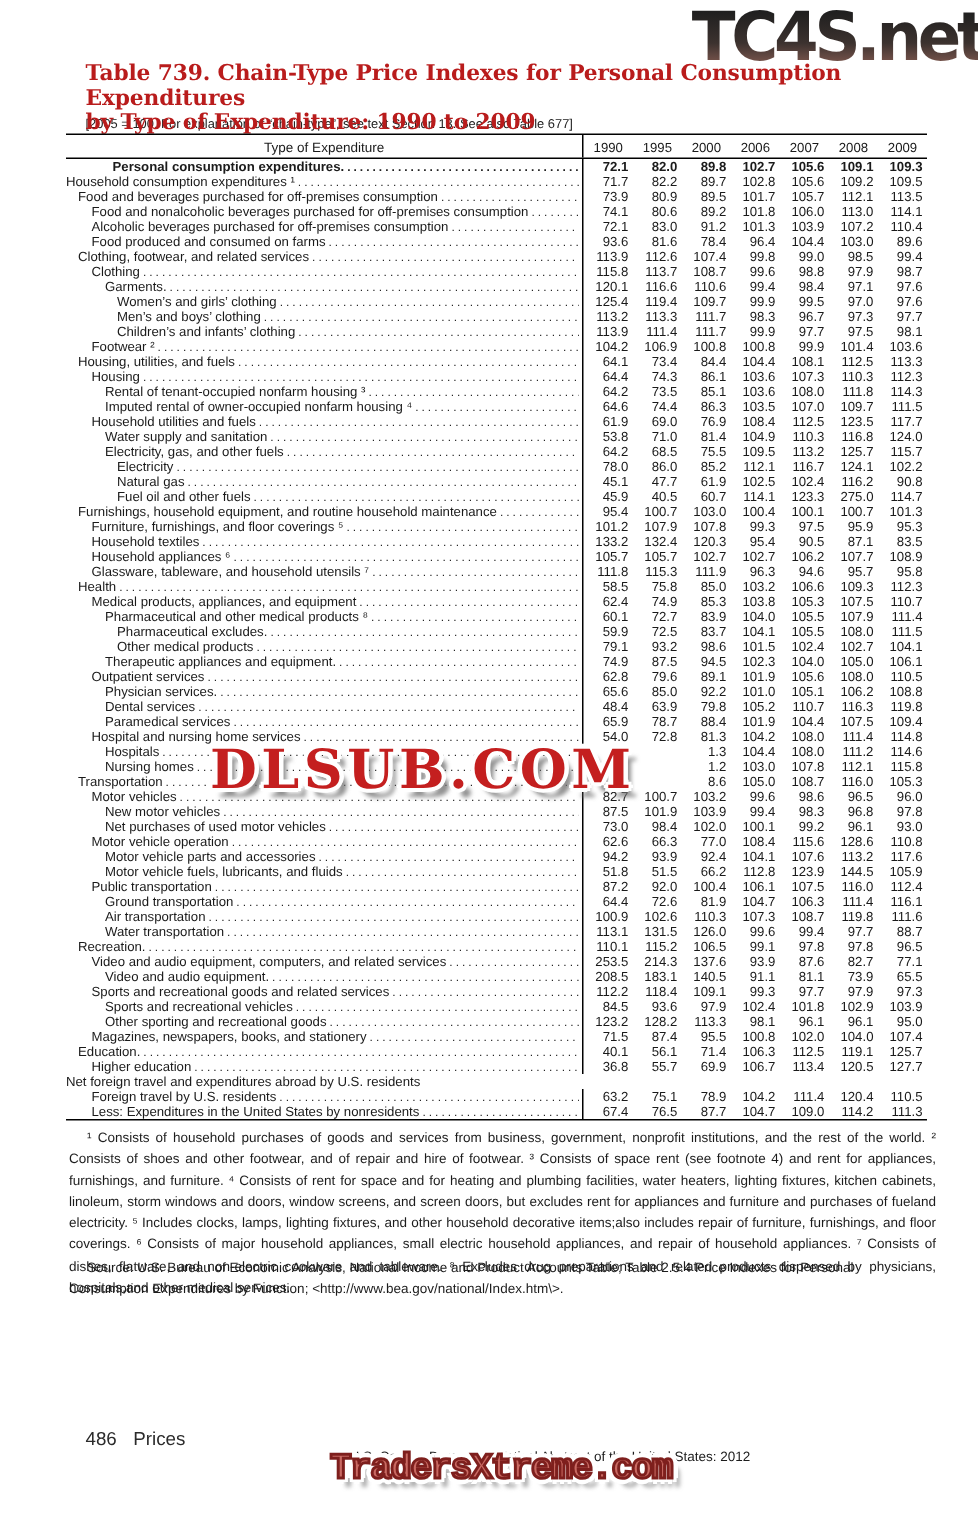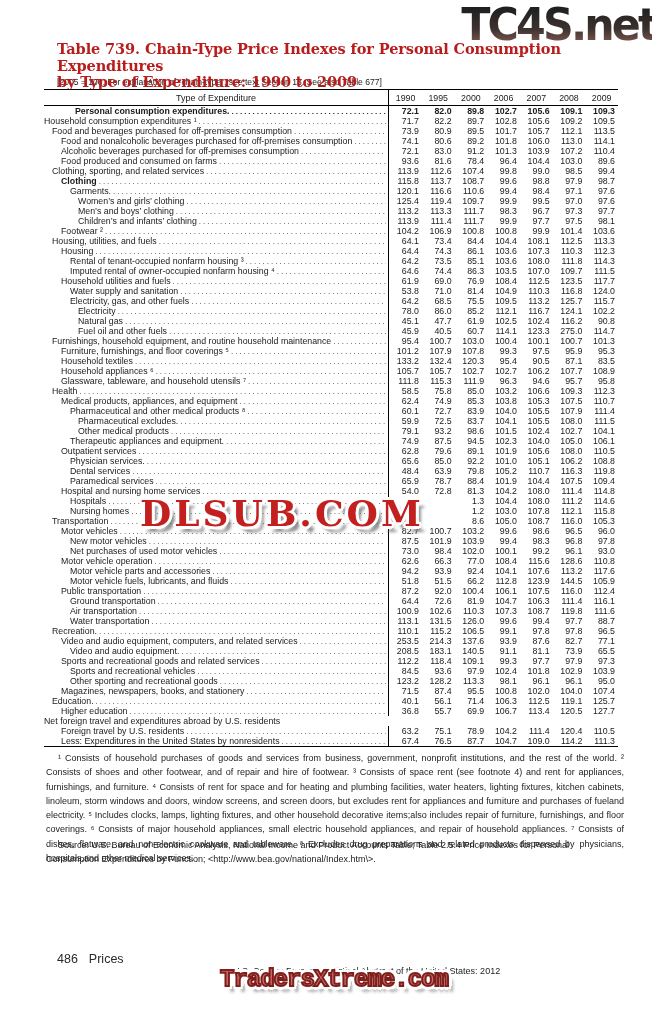--- a/index.html
+++ b/index.html
@@ -180,37 +180,37 @@
             <span class="cell">78.4</span>
             <span class="cell">96.4</span>
             <span class="cell">104.4</span>
             <span class="cell">103.0</span>
             <span class="cell">89.6</span>
           </div>
   </div>
 
   <div class="trow">
     <div class="stub">
-      <span class="label" style="padding-left: 8px;">Clothing, sporting, and related services</span>
+      <span class="label" style="padding-left: 8px;">Clothing, footwear, and related services</span>
       <span class="leader"></span>
     </div>
     <div class="vals">
             <span class="cell">113.9</span>
             <span class="cell">112.6</span>
             <span class="cell">107.4</span>
             <span class="cell">99.8</span>
             <span class="cell">99.0</span>
             <span class="cell">98.5</span>
             <span class="cell">99.4</span>
           </div>
   </div>
 
   <div class="trow">
     <div class="stub">
-      <span class="label" style="padding-left: 17px; font-weight: bold;">Clothing</span>
+      <span class="label" style="padding-left: 17px;">Clothing</span>
       <span class="leader"></span>
     </div>
     <div class="vals">
             <span class="cell">115.8</span>
             <span class="cell">113.7</span>
             <span class="cell">108.7</span>
             <span class="cell">99.6</span>
             <span class="cell">98.8</span>
             <span class="cell">97.9</span>
             <span class="cell">98.7</span>

